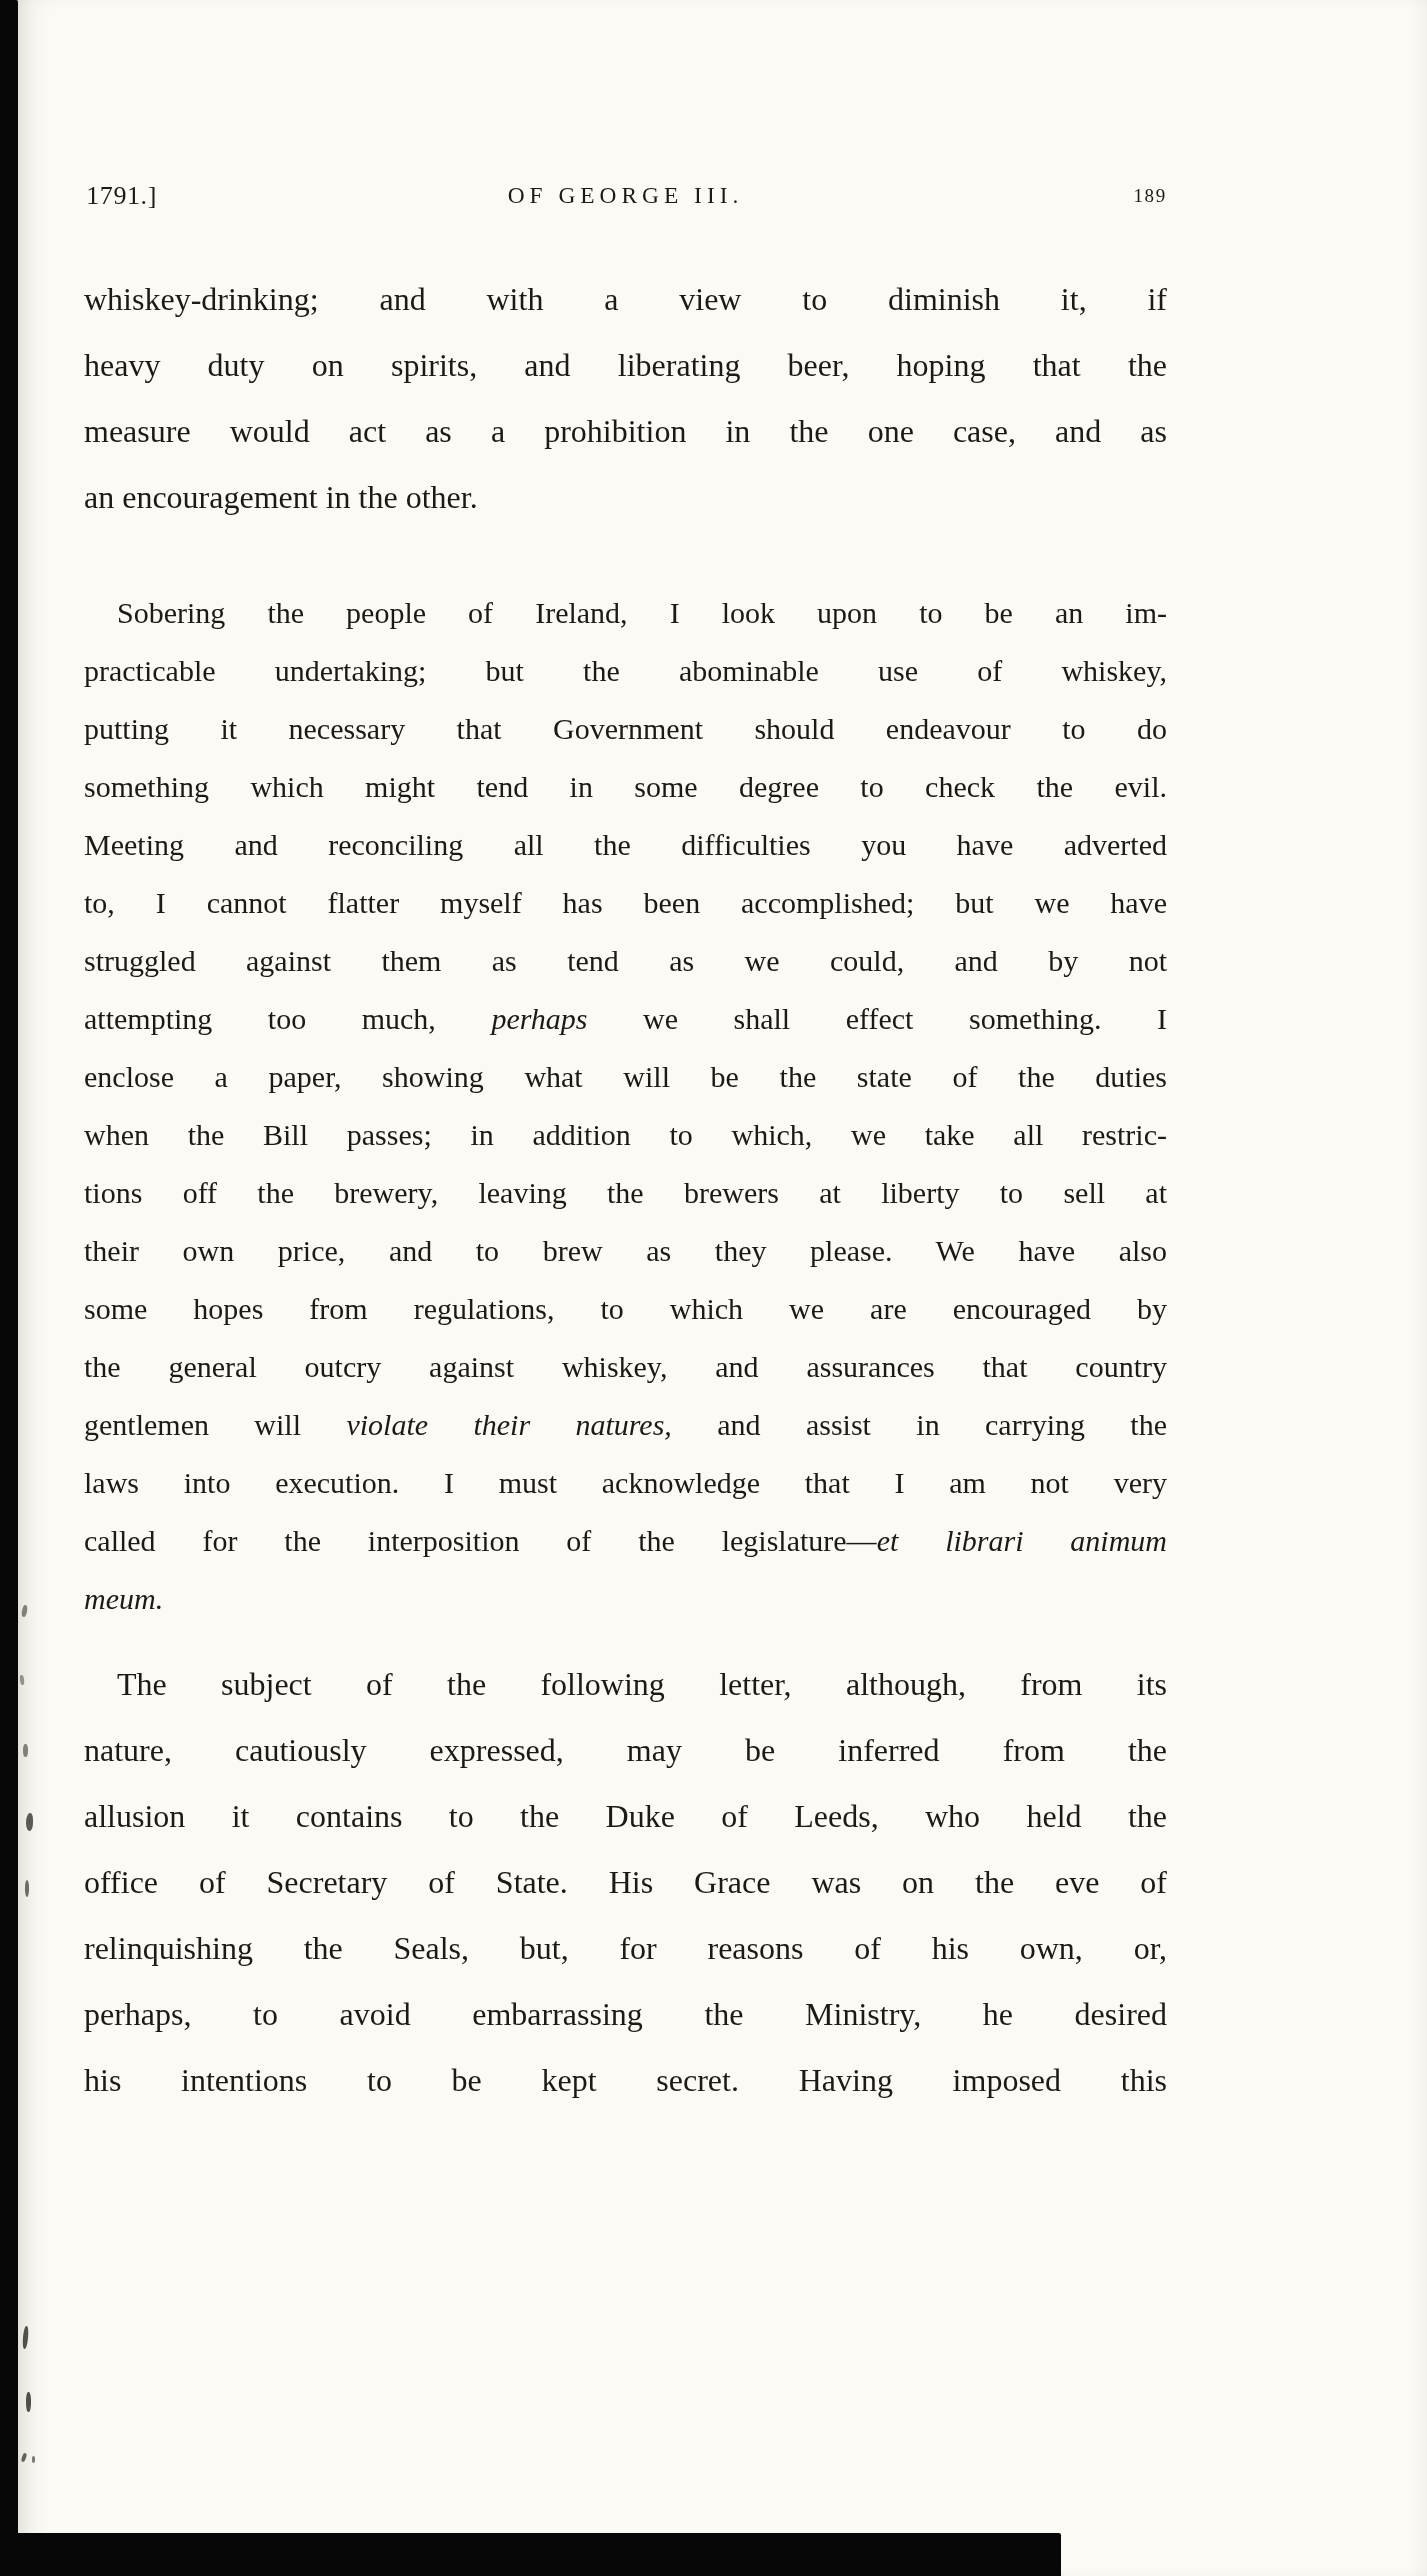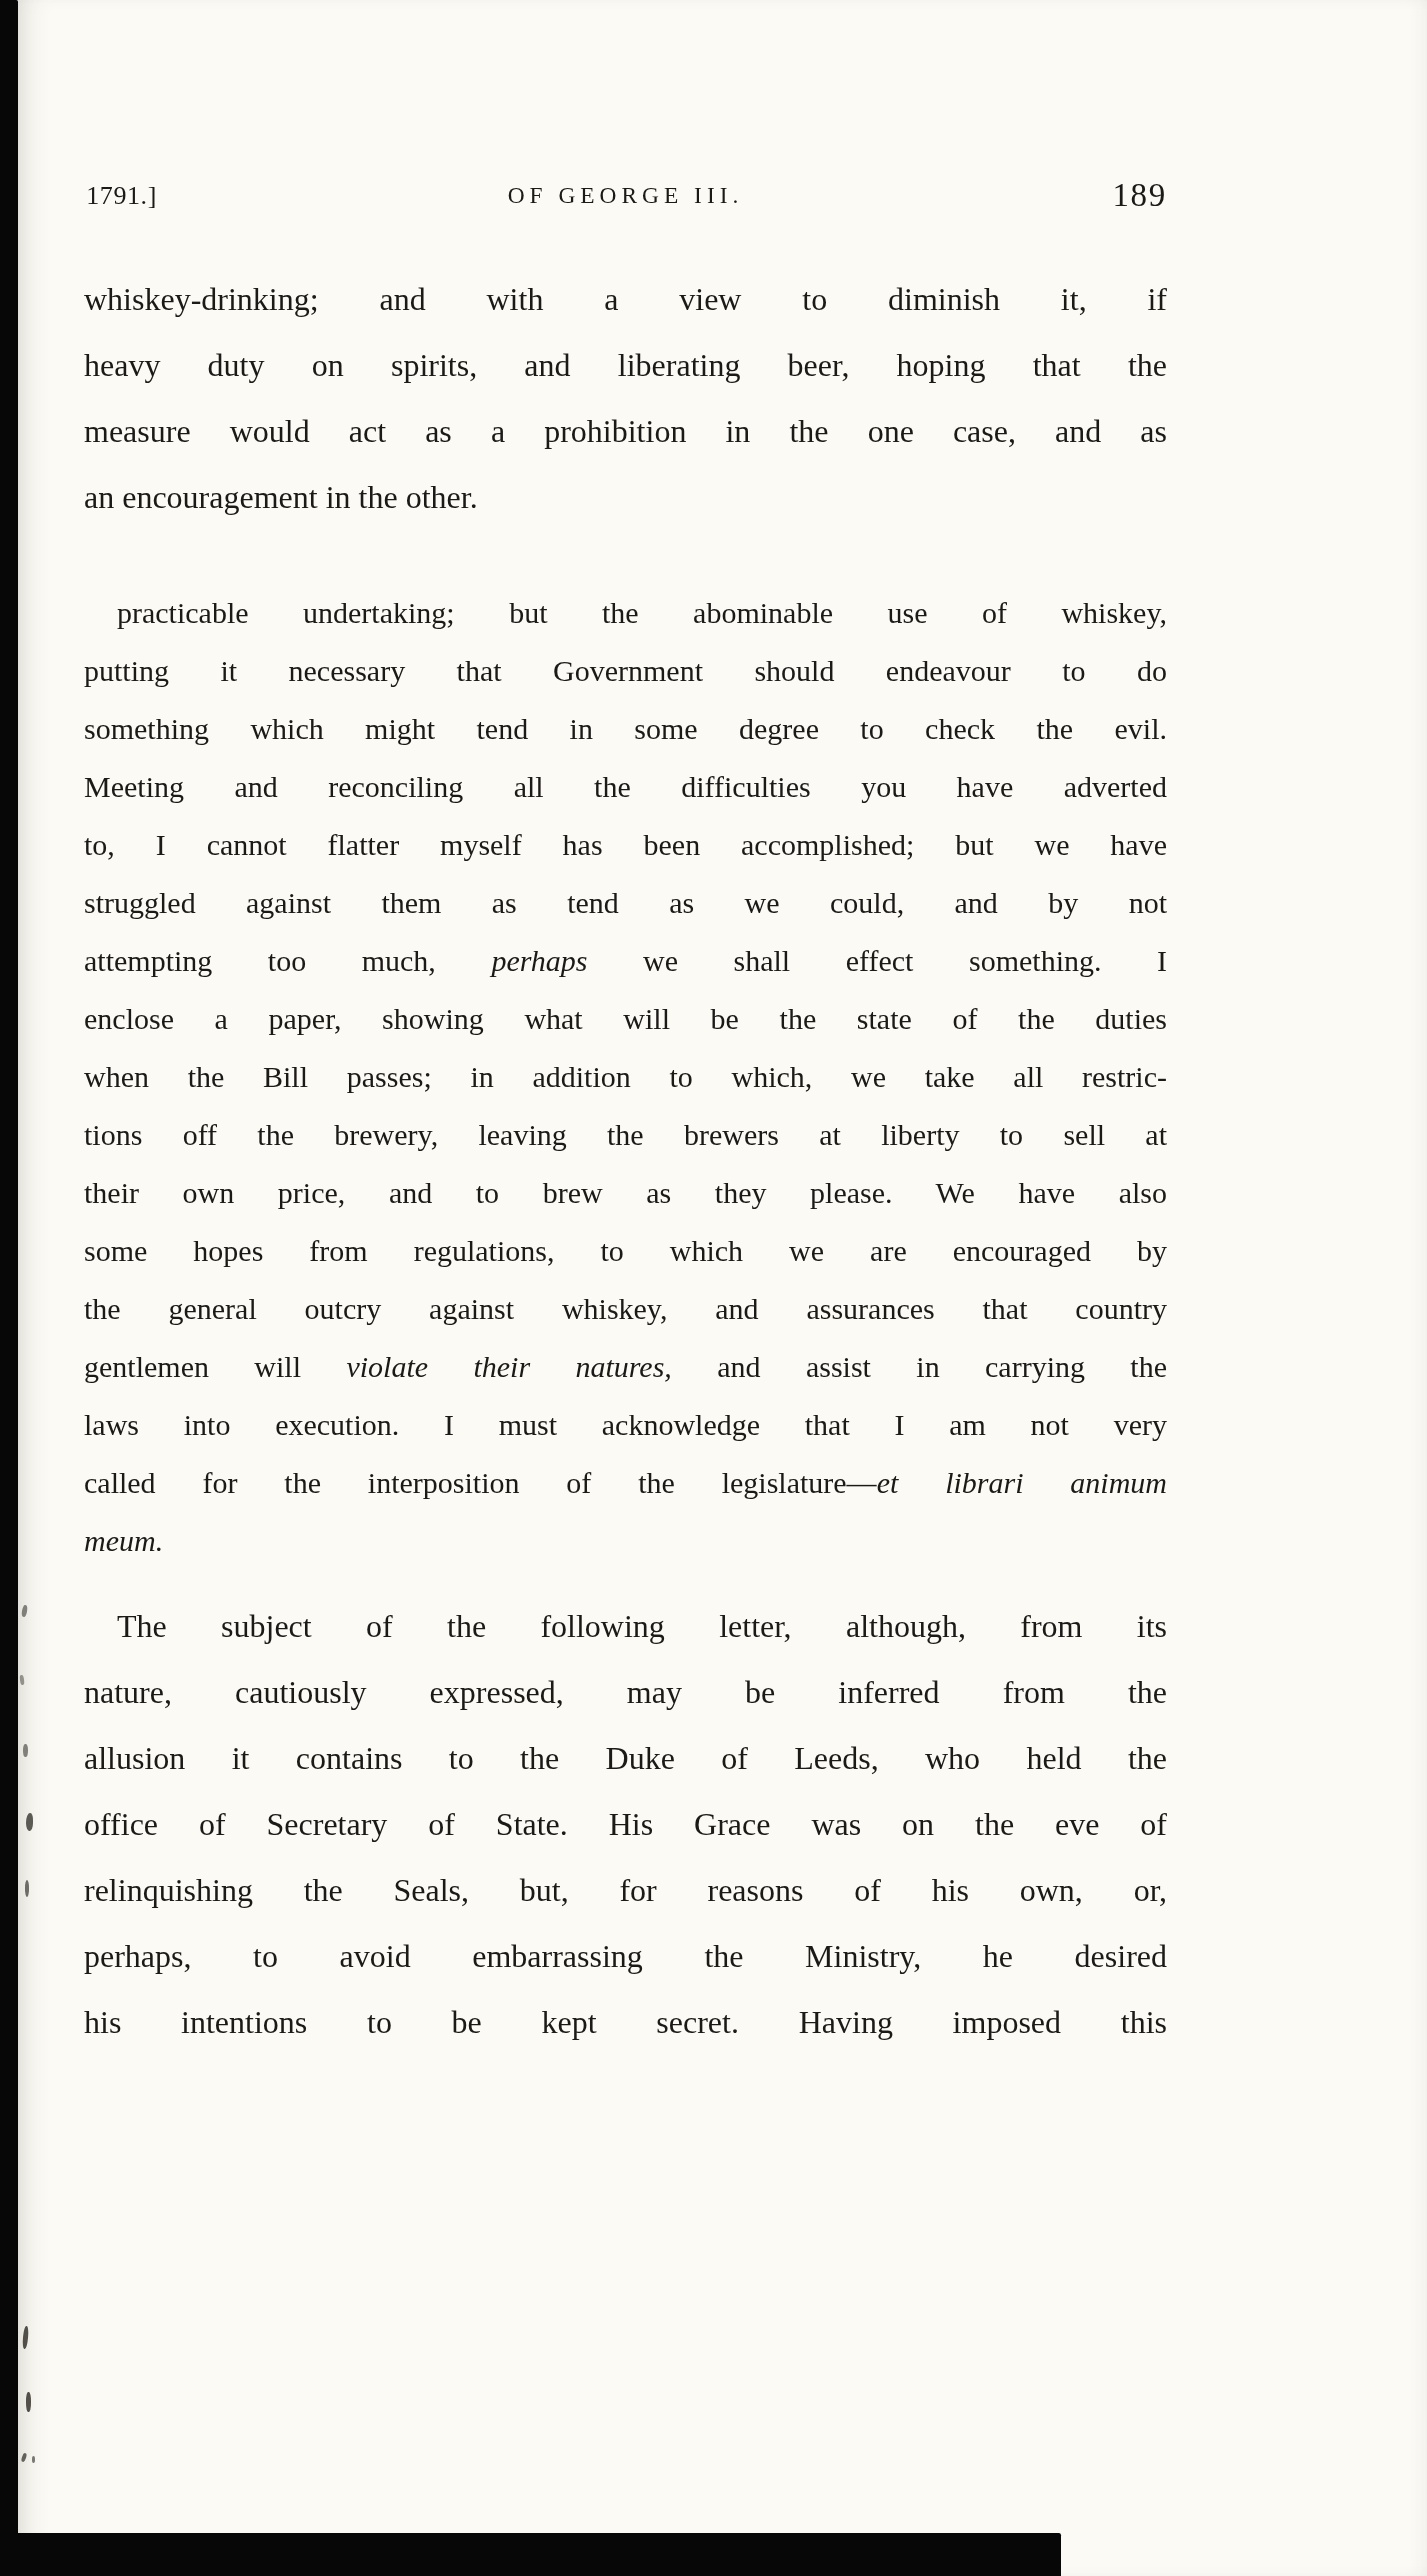--- a/index.html
+++ b/index.html
@@ -68,21 +68,21 @@
   .head-center {
     position: absolute;
     left: 50%;
     transform: translateX(-50%);
     font-size: 23.4px;
     letter-spacing: 5px;
   }
   .head-right {
     position: absolute;
     right: 0;
-    font-size: 33px;
+    font-size: 19px;
     letter-spacing: 1.7px;
   }
 
   .text-block {
     margin-top: 53px;
   }
   .paragraph { text-justify: inter-word; }
   .para-primary { font-size: 32px; line-height: 66px; }
   .para-letter  { font-size: 30px; line-height: 58px; }
   .paragraph.indented .line:first-child { text-indent: 33px; }
@@ -123,20 +123,21 @@
     </header>
 
     <main class="text-block" id="text-block">
         <div class="paragraph para-primary">
           <div class="line">whiskey-drinking; and with a view to diminish it, if</div>
           <div class="line">heavy duty on spirits, and liberating beer, hoping that the</div>
           <div class="line">measure would act as a prohibition in the one case, and as</div>
           <div class="line line-last">an encouragement in the other.</div>
         </div>
         <div class="paragraph para-letter indented gap-before-letter">
+          <div class="line">Sobering the people of Ireland, I look upon to be an im-</div>
           <div class="line">practicable undertaking; but the abominable use of whiskey,</div>
           <div class="line">putting it necessary that Government should endeavour to do</div>
           <div class="line">something which might tend in some degree to check the evil.</div>
           <div class="line">Meeting and reconciling all the difficulties you have adverted</div>
           <div class="line">to, I cannot flatter myself has been accomplished; but we have</div>
           <div class="line">struggled against them as tend as we could, and by not</div>
           <div class="line">attempting too much, <i>perhaps</i> we shall effect something. I</div>
           <div class="line">enclose a paper, showing what will be the state of the duties</div>
           <div class="line">when the Bill passes; in addition to which, we take all restric-</div>
           <div class="line">tions off the brewery, leaving the brewers at liberty to sell at</div>

